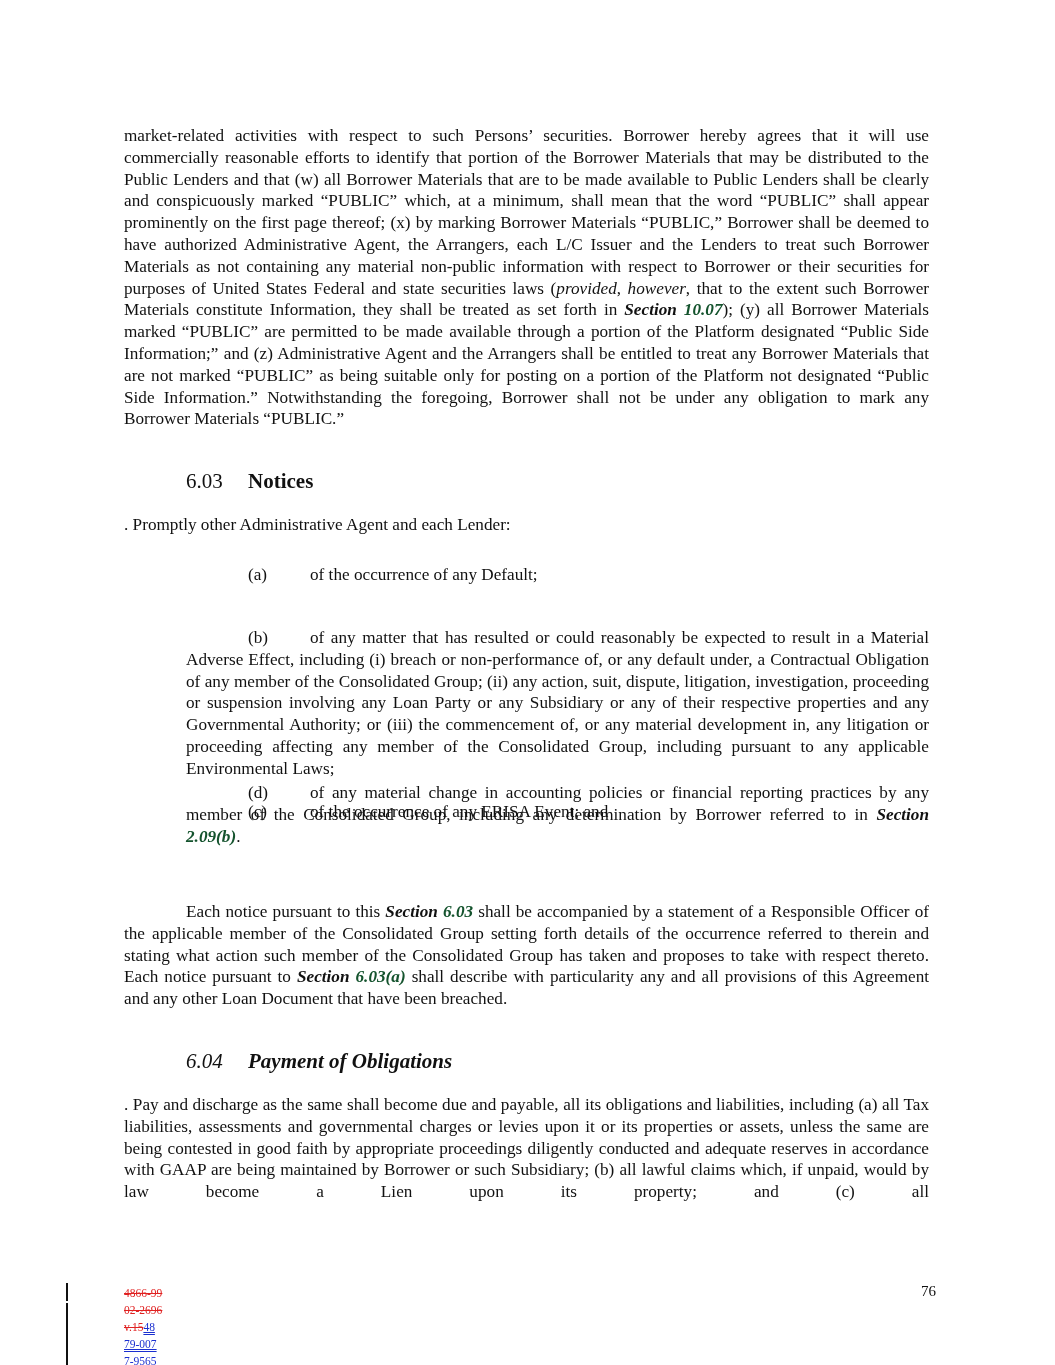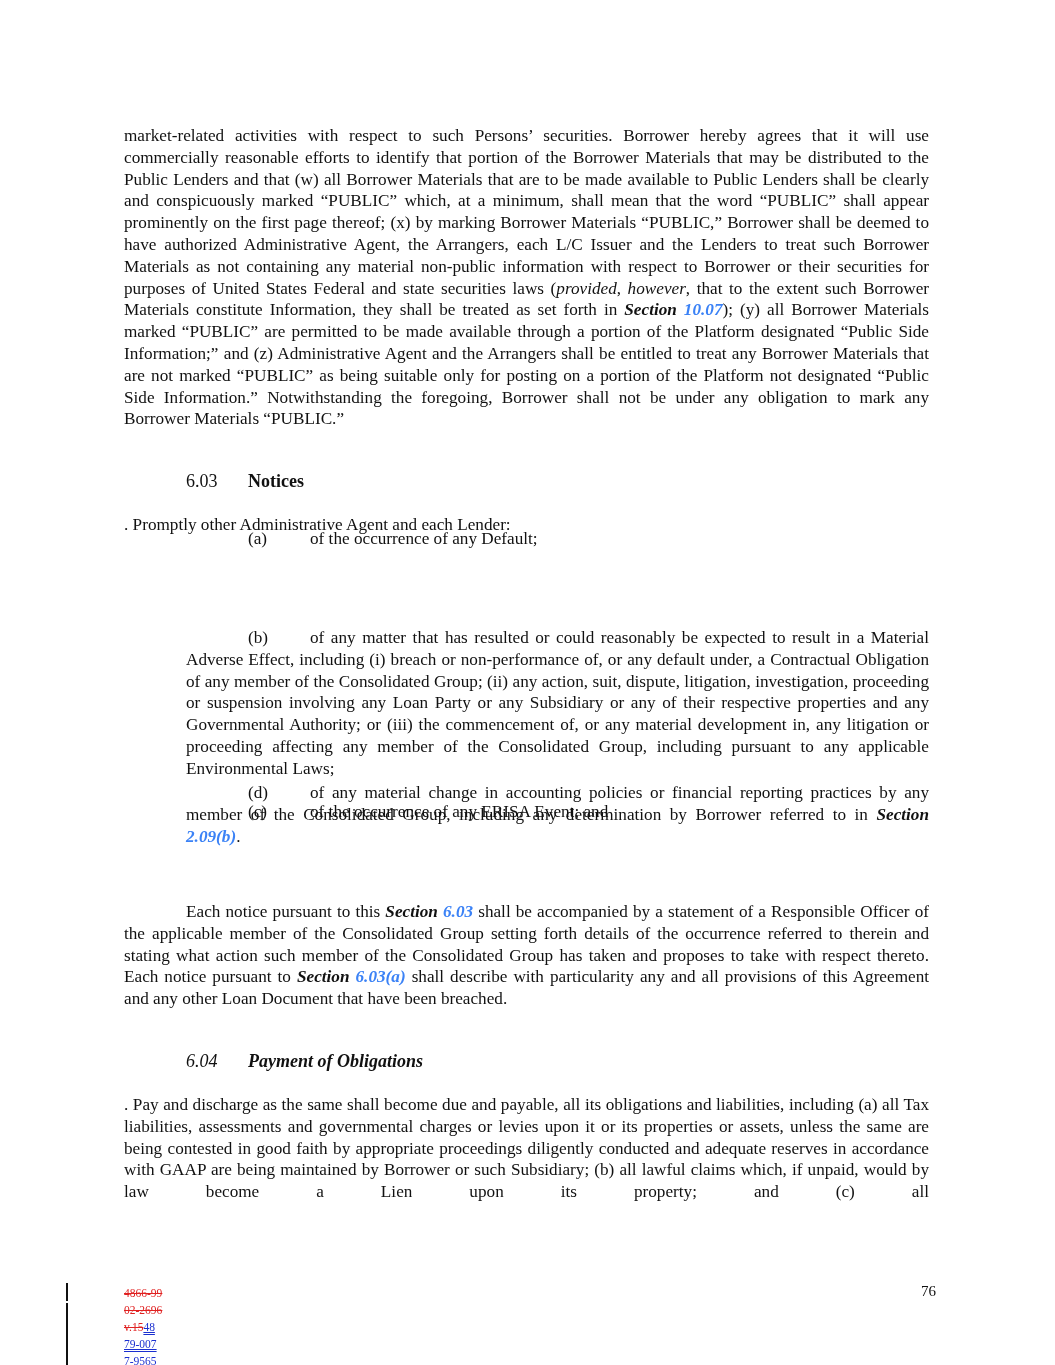--- a/index.html
+++ b/index.html
@@ -3,28 +3,28 @@
 <meta charset="utf-8">
 <style>
   html, body { margin: 0; padding: 0; background: #ffffff; }
   body { width: 1055px; height: 1365px; position: relative; overflow: hidden;
          font-family: "Liberation Serif", serif; color: #111111; }
   .page { position: absolute; left: 0; top: 0; width: 1055px; height: 1365px; }
   .body-text { position: absolute; left: 124px; width: 805px; font-size: 17.2px;
                line-height: 21.8px; text-align: justify; }
   p { margin: 0; }
   .para { text-align: justify; }
-  .heading { position: absolute; left: 186px; font-size: 18px; line-height: 21.8px; }
+  .heading { position: absolute; left: 186px; font-size: 21px; line-height: 21.8px; }
   .heading .num { display: inline-block; width: 62px; }
   .heading .title { font-weight: bold; }
   .lead { position: absolute; left: 124px; font-size: 17.2px; line-height: 21.8px; }
   .item { position: absolute; left: 186px; width: 743px; font-size: 17.2px; line-height: 21.8px; text-align: justify; }
   .item .label { display: inline-block; width: 62px; margin-left: 62px; }
   .xref { font-weight: bold; font-style: italic; }
-  .xref .xnum { color: #3b82f6; margin-top: 36px; }
+  .xref .xnum { color: #14532d; margin-top: 36px; }
   .footer-num { position: absolute; left: 921px; top: 1283px; font-size: 15px; text-align: right; }
   .bar { position: absolute; left: 66px; width: 2px; background: #111; }
   .docid { position: absolute; left: 124px; top: 1285px; font-size: 11.5px; line-height: 17px; }
   .del { color: #e02020; text-decoration: line-through; }
   .ins { color: #1a2fd0; text-decoration: underline double; }
 </style>
 </head>
 <body>
 
 <div class="page">
@@ -32,21 +32,21 @@
   <div class="body-text" style="top:125px;">
     <p class="para"><span>market-related activities with respect to such Persons’ securities. Borrower hereby agrees that it will use commercially reasonable efforts to identify that portion of the Borrower Materials that may be distributed to the Public Lenders and that (w) all Borrower Materials that are to be made available to Public Lenders shall be clearly and conspicuously marked “PUBLIC” which, at a minimum, shall mean that the word “PUBLIC” shall appear prominently on the first page thereof; (x) by marking Borrower Materials “PUBLIC,” Borrower shall be deemed to have authorized Administrative Agent, the Arrangers, each L/C Issuer and the Lenders to treat such Borrower Materials as not containing any material non-public information with respect to Borrower or their securities for purposes of United States Federal and state securities laws (</span><i>provided</i><span>, </span><i>however</i><span>, that to the extent such Borrower Materials constitute Information, they shall be treated as set forth in </span><span class="xref"><span>Section</span> <span class="xnum">10.07</span></span><span>); (y) all Borrower Materials marked “PUBLIC” are permitted to be made available through a portion of the Platform designated “Public Side Information;” and (z) Administrative Agent and the Arrangers shall be entitled to treat any Borrower Materials that are not marked “PUBLIC” as being suitable only for posting on a portion of the Platform not designated “Public Side Information.” Notwithstanding the foregoing, Borrower shall not be under any obligation to mark any Borrower Materials “PUBLIC.”</span></p>
   </div>
 
   <div class="heading" style="top:471px;">
     <span class="num">6.03</span><span class="title">Notices</span>
   </div>
 
   <div class="lead" style="top:514px;">. Promptly other Administrative Agent and each Lender:</div>
 
-  <div class="item" style="top:528px;">
+  <div class="item" style="top:564px;">
     <span class="label">(a)</span><span>of the occurrence of any Default;</span>
   </div>
 
   <div class="item" style="top:627px;">
     <p class="para"><span class="label">(b)</span><span>of any matter that has resulted or could reasonably be expected to result in a Material Adverse Effect, including (i) breach or non-performance of, or any default under, a Contractual Obligation of any member of the Consolidated Group; (ii) any action, suit, dispute, litigation, investigation, proceeding or suspension involving any Loan Party or any Subsidiary or any of their respective properties and any Governmental Authority; or (iii) the commencement of, or any material development in, any litigation or proceeding affecting any member of the Consolidated Group, including pursuant to any applicable Environmental Laws;</span></p>
   </div>
 
   <div class="item" style="top:772px;margin-top:29px;">
     <span class="label">(c)</span><span>of the occurrence of any ERISA Event; and</span>
   </div>

